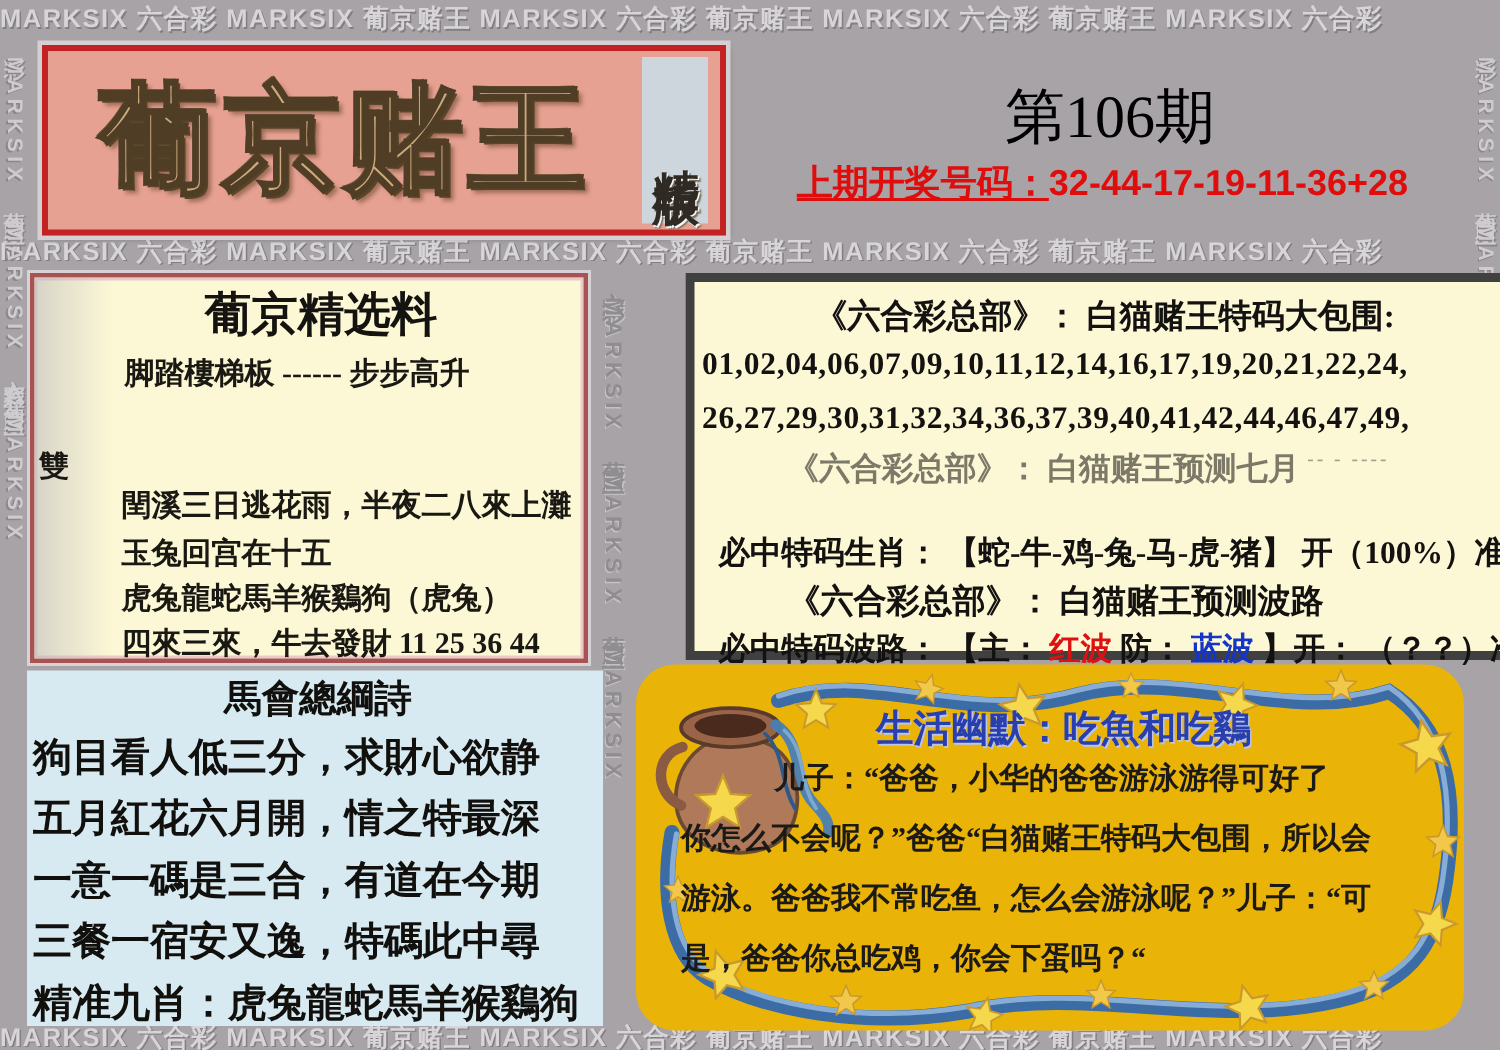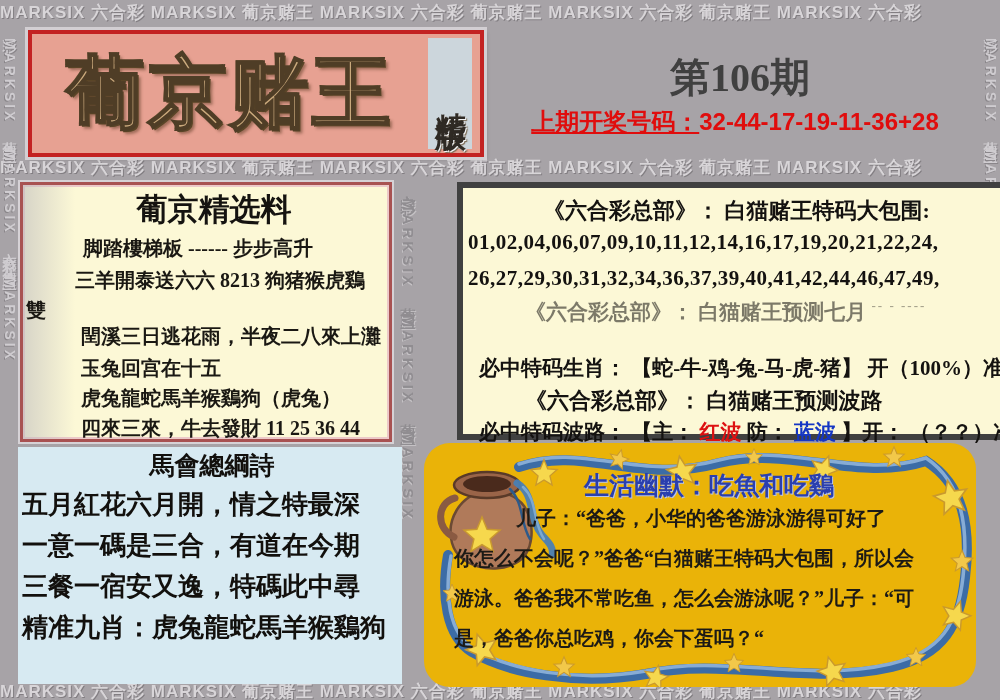--- a/index.html
+++ b/index.html
@@ -49,21 +49,21 @@
     width:44px; margin:4px 8px 4px 0; background:#ccd6dc;
     writing-mode:vertical-rl; text-orientation:upright;
     display:flex; align-items:center; justify-content:center;
     font-family:"Liberation Serif", serif; font-weight:bold; font-size:31px;
     color:#2f2a24; letter-spacing:4px;
     text-shadow:1px 1px 0 #f2f4f6, 2px 2px 1px #7b6b55;
   }
 
   .issue-no {
     position:absolute; left:560px; top:50px; width:360px; text-align:center;
-    font-family:"Liberation Serif", serif; font-weight:bold; font-size:40px; color:#404040;
+    font-family:"Liberation Serif", serif; font-weight:normal; font-size:40px; color:#000000;
   }
   .last-draw {
     position:absolute; left:500px; top:106px; width:470px; text-align:center;
     font:bold 24px "Liberation Sans", sans-serif; color:#e00d0d; white-space:nowrap;
   }
   .last-draw .ld-label { text-decoration:underline; }
 
   
   .sel-panel {
     position:absolute; left:20px; top:182px; width:372px; height:260px;
@@ -133,21 +133,20 @@
 
   <div class="issue-no">第106期</div>
   <div class="last-draw">
     <span class="ld-label">上期开奖号码：</span><span>32-44-17-19-11-36+28</span>
   </div>
 
   <div class="sel-panel">
     <div class="sel-grad"></div>
     <div class="sel-title">葡京精选料</div>
     <div class="sel-line" style="top:50px; left:60px;">脚踏樓梯板 ------ 步步高升</div>
-    <div class="sel-line" style="top:82px; left:52px;">三羊開泰送六六  8213  狗猪猴虎鷄</div>
     <div class="sel-line" style="top:112px; left:3px;">雙</div>
     <div class="sel-line" style="top:138px; left:58px;">閏溪三日逃花雨，半夜二八來上灘</div>
     <div class="sel-line" style="top:170px; left:58px;">玉兔回宫在十五</div>
     <div class="sel-line" style="top:200px; left:58px;">虎兔龍蛇馬羊猴鷄狗（虎兔）</div>
     <div class="sel-line" style="top:230px; left:58px;">四來三來，牛去發財   11  25  36  44</div>
   </div>
 
   <div class="hq-panel">
     <div class="hq-row hq-head">《六合彩总部》： 白猫赌王特码大包围:</div>
     <div class="hq-row hq-num" style="top:42px; left:5px;">01,02,04,06,07,09,10,11,12,14,16,17,19,20,21,22,24,</div>
@@ -167,20 +166,21 @@
       <span>【主：</span>
       <span class="wave-red">红波</span>
       <span>防：</span>
       <span class="wave-blue">蓝波</span>
       <span>】开： （？？）准</span>
     </div>
   </div>
 
   <div class="poem-panel">
     <div class="poem-title">馬會總綱詩</div>
+    <div class="poem-line">狗目看人低三分，求財心欲静</div>
     <div class="poem-line">五月紅花六月開，情之特最深</div>
     <div class="poem-line">一意一碼是三合，有道在今期</div>
     <div class="poem-line">三餐一宿安又逸，特碼此中尋</div>
     <div class="poem-line">精准九肖：虎兔龍蛇馬羊猴鷄狗</div>
   </div>
 
   <div class="humor-panel">
     <svg class="humor-decor" viewBox="0 0 552 244">
       <defs>
         <path id="star" d="M0,-12 L3.4,-3.8 L12,-3.2 L5.4,2.6 L7.4,11 L0,6.4 L-7.4,11 L-5.4,2.6 L-12,-3.2 L-3.4,-3.8 Z"></path>

